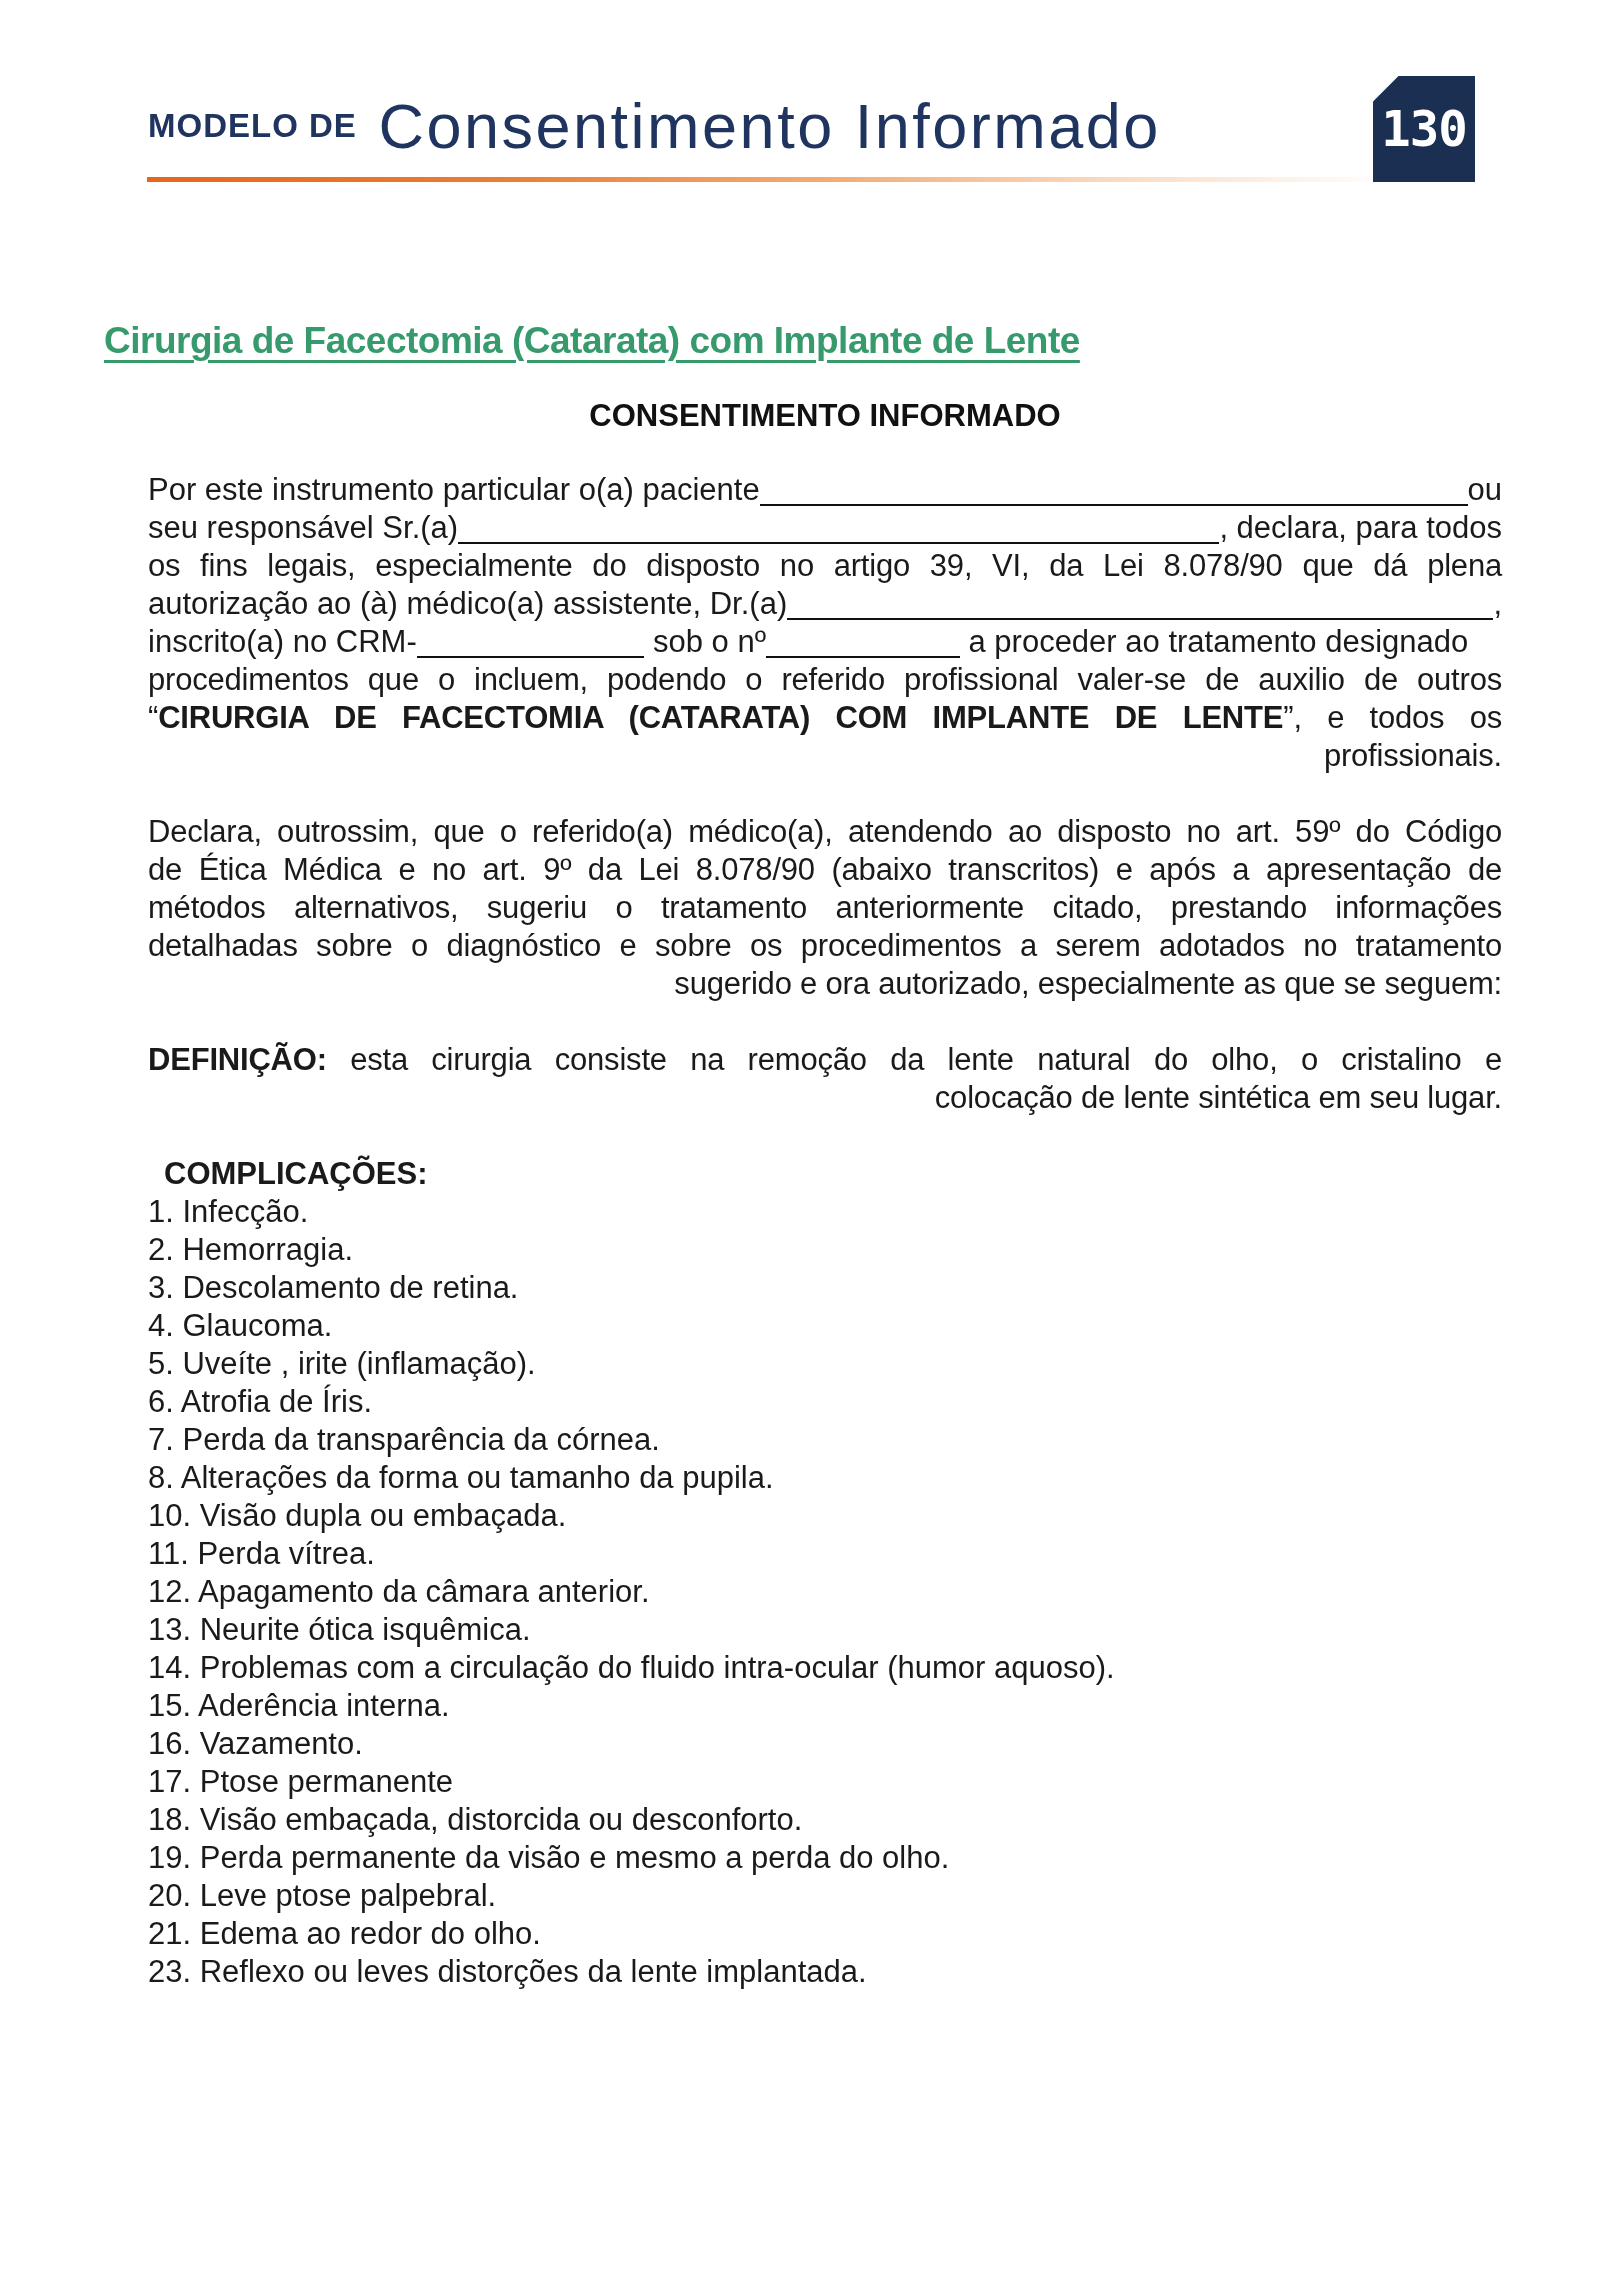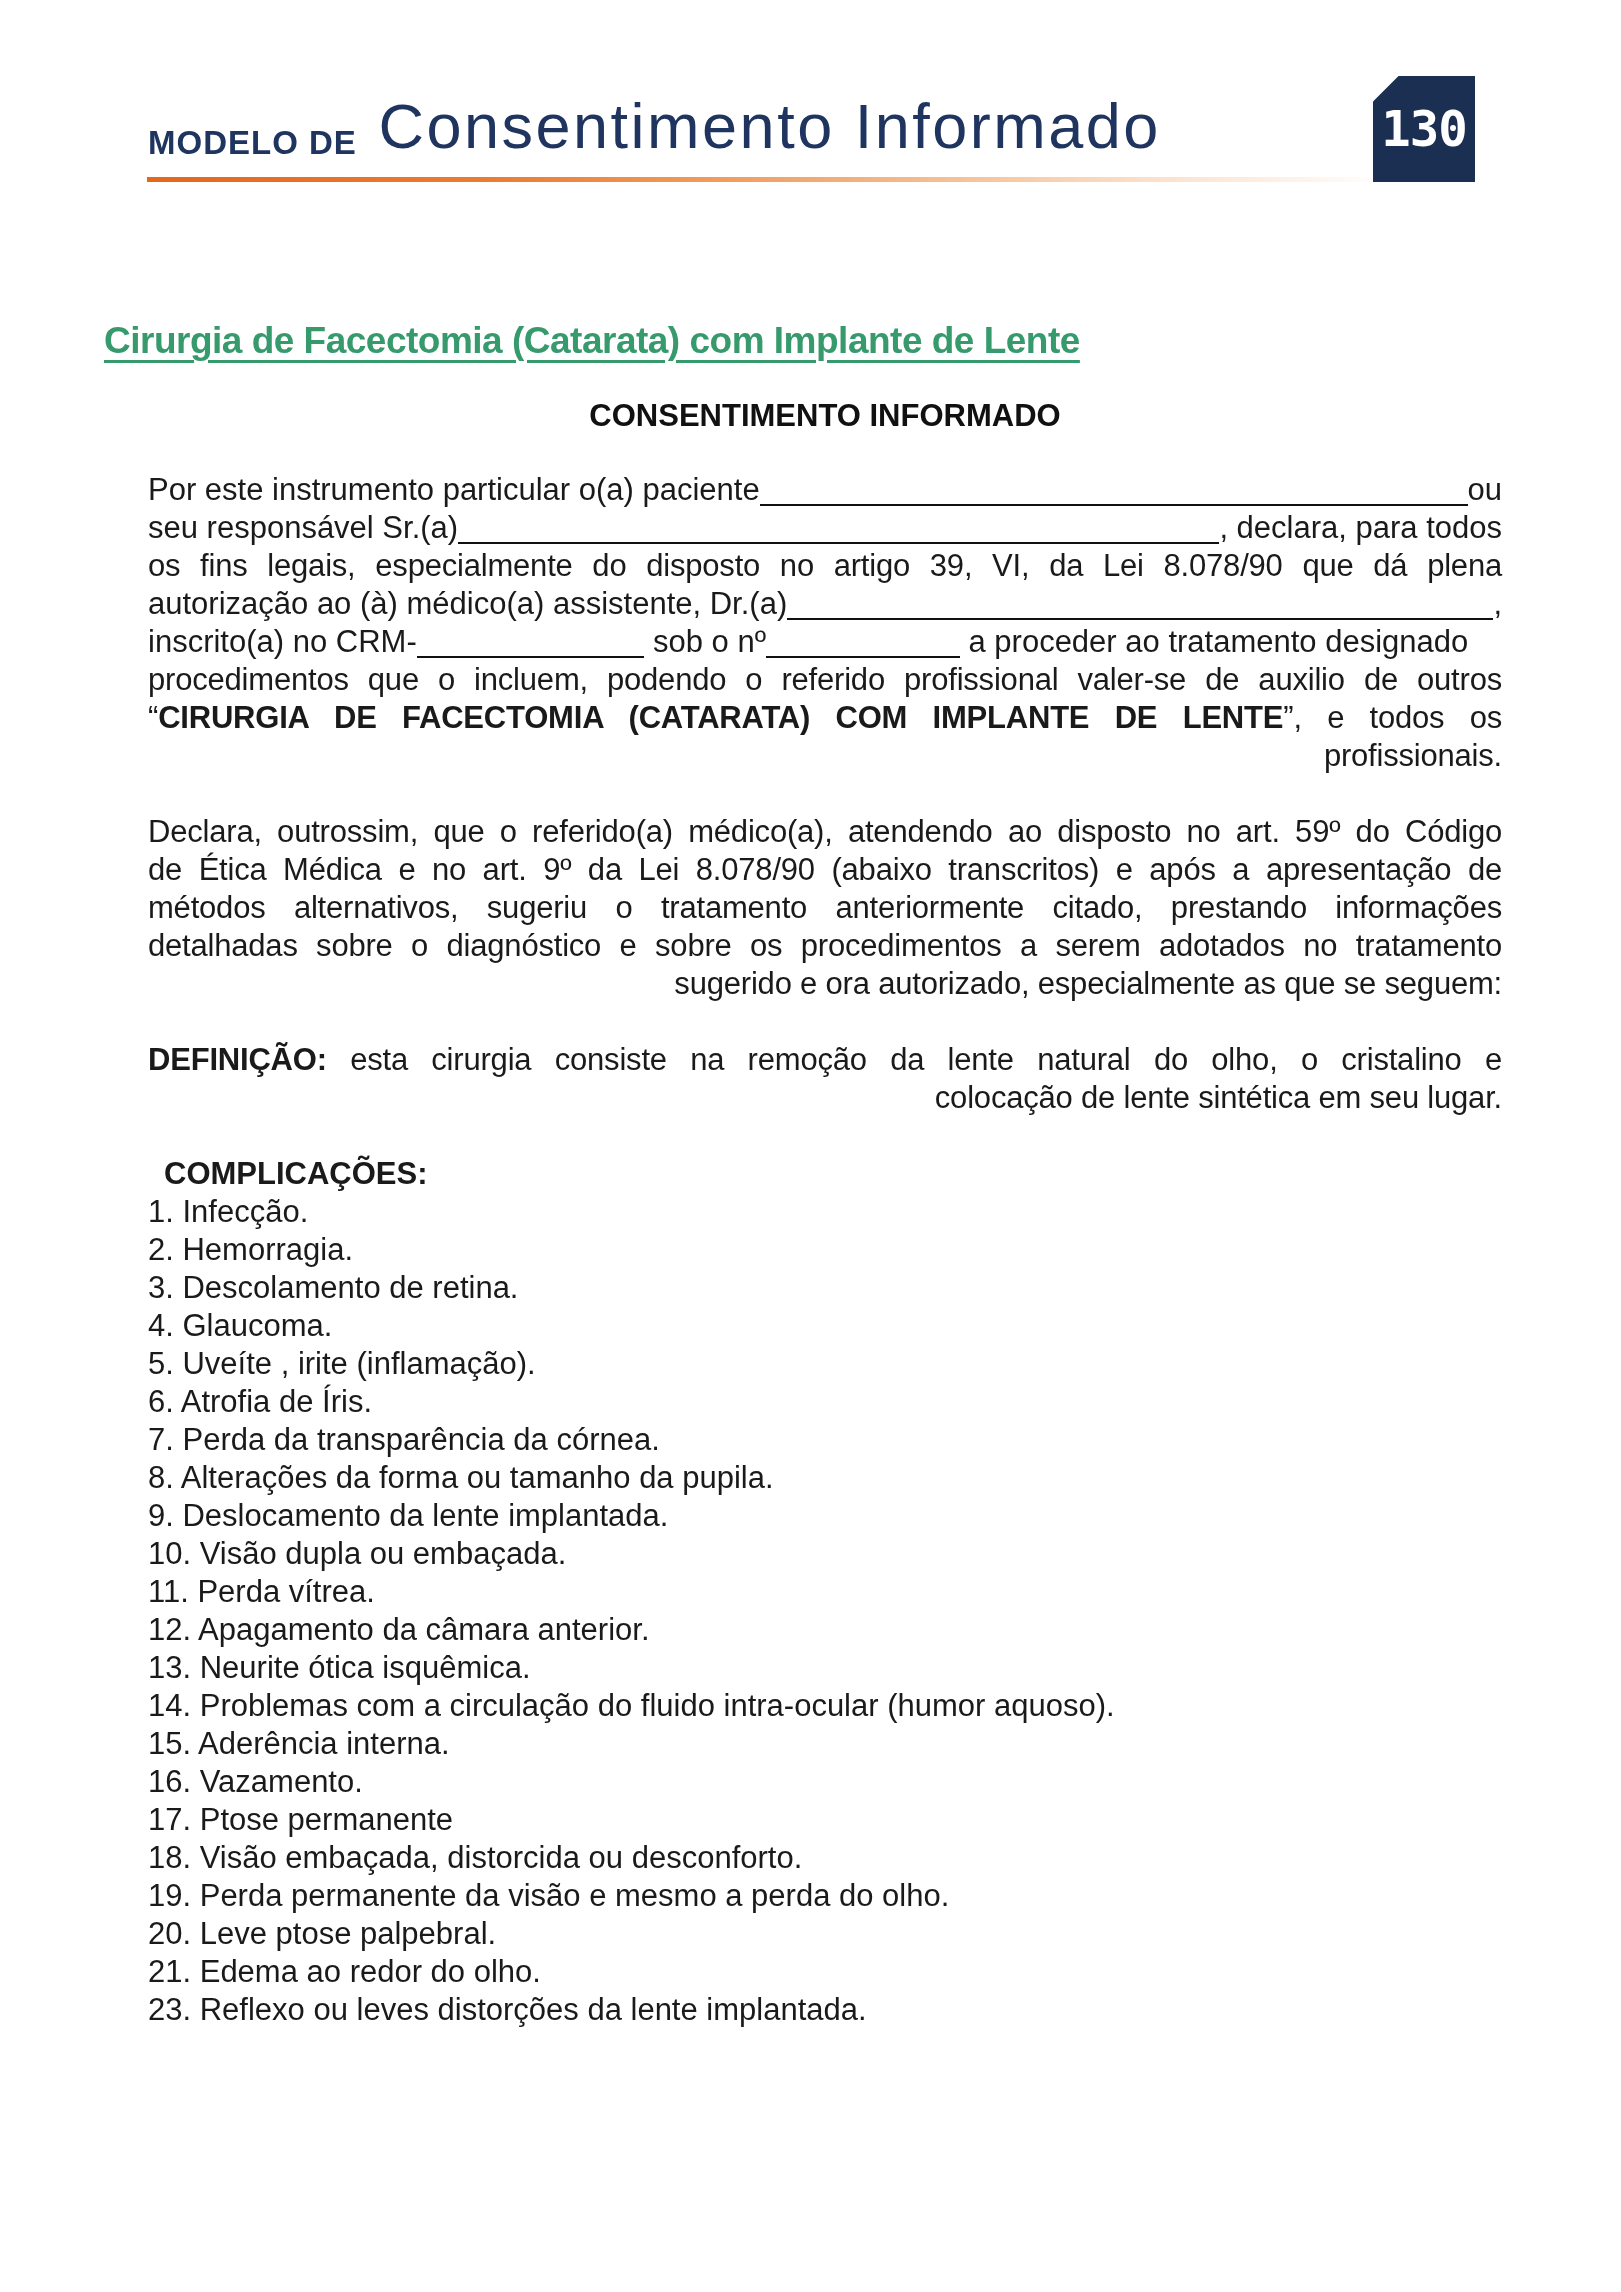--- a/index.html
+++ b/index.html
@@ -2,21 +2,21 @@
 <html><head>
 <meta charset="utf-8">
 <style>
   html,body { margin:0; padding:0; background:#888; }
   .page {
     position:relative; width:1621px; height:2293px; background:#ffffff;
     font-family:"Liberation Sans", sans-serif; color:var(--body-text,#1a1a1a);
     overflow:hidden; margin:0 auto;
   }
   
-  .brand { position:absolute; left:148px; top:90px; display:flex; align-items:flex-end; gap:21.6px;
+  .brand { position:absolute; left:148px; top:90px; display:flex; align-items:center; gap:21.6px;
            color:var(--navy,#1f3560); white-space:nowrap; }
   .kicker { font-weight:700; font-size:33px; letter-spacing:1px; }
   .big    { font-size:63px; font-weight:400; letter-spacing:2.5px; }
   .rule   { position:absolute; left:147px; top:177px; width:1245px; height:4.9px;
             background:linear-gradient(to right,var(--orange,#e5671a) 0%, #ea7d33 28%, #f3ac74 55%, #fbdfc8 80%, rgba(255,255,255,0) 100%); }
   .badge  { position:absolute; left:1373px; top:76px; width:102px; height:106px;
             background:var(--badge,#1b2f52);
             clip-path:polygon(25.5px 0, 100% 0, 100% 100%, 0 100%, 0 25.5px);
             display:flex; align-items:center; justify-content:center; }
   .badge span { font-family:"DejaVu Sans Mono", monospace; font-weight:700; font-size:49px;
@@ -106,21 +106,20 @@
     <div class="line comp-heading">COMPLICAÇÕES:</div>
     <div class="list" id="list-root">
         <div class="line">1. Infecção.</div>
         <div class="line">2. Hemorragia.</div>
         <div class="line">3. Descolamento de retina.</div>
         <div class="line">4. Glaucoma.</div>
         <div class="line">5. Uveíte , irite (inflamação).</div>
         <div class="line">6. Atrofia de Íris.</div>
         <div class="line">7. Perda da transparência da córnea.</div>
         <div class="line">8. Alterações da forma ou tamanho da pupila.</div>
-        <div class="line">9. Deslocamento da lente implantada.</div>
         <div class="line">10. Visão dupla ou embaçada.</div>
         <div class="line">11. Perda vítrea.</div>
         <div class="line">12. Apagamento da câmara anterior.</div>
         <div class="line">13. Neurite ótica isquêmica.</div>
         <div class="line">14. Problemas com a circulação do fluido intra-ocular (humor aquoso).</div>
         <div class="line">15. Aderência interna.</div>
         <div class="line">16. Vazamento.</div>
         <div class="line">17. Ptose permanente</div>
         <div class="line">18. Visão embaçada, distorcida ou desconforto.</div>
         <div class="line">19. Perda permanente da visão e mesmo a perda do olho.</div>

